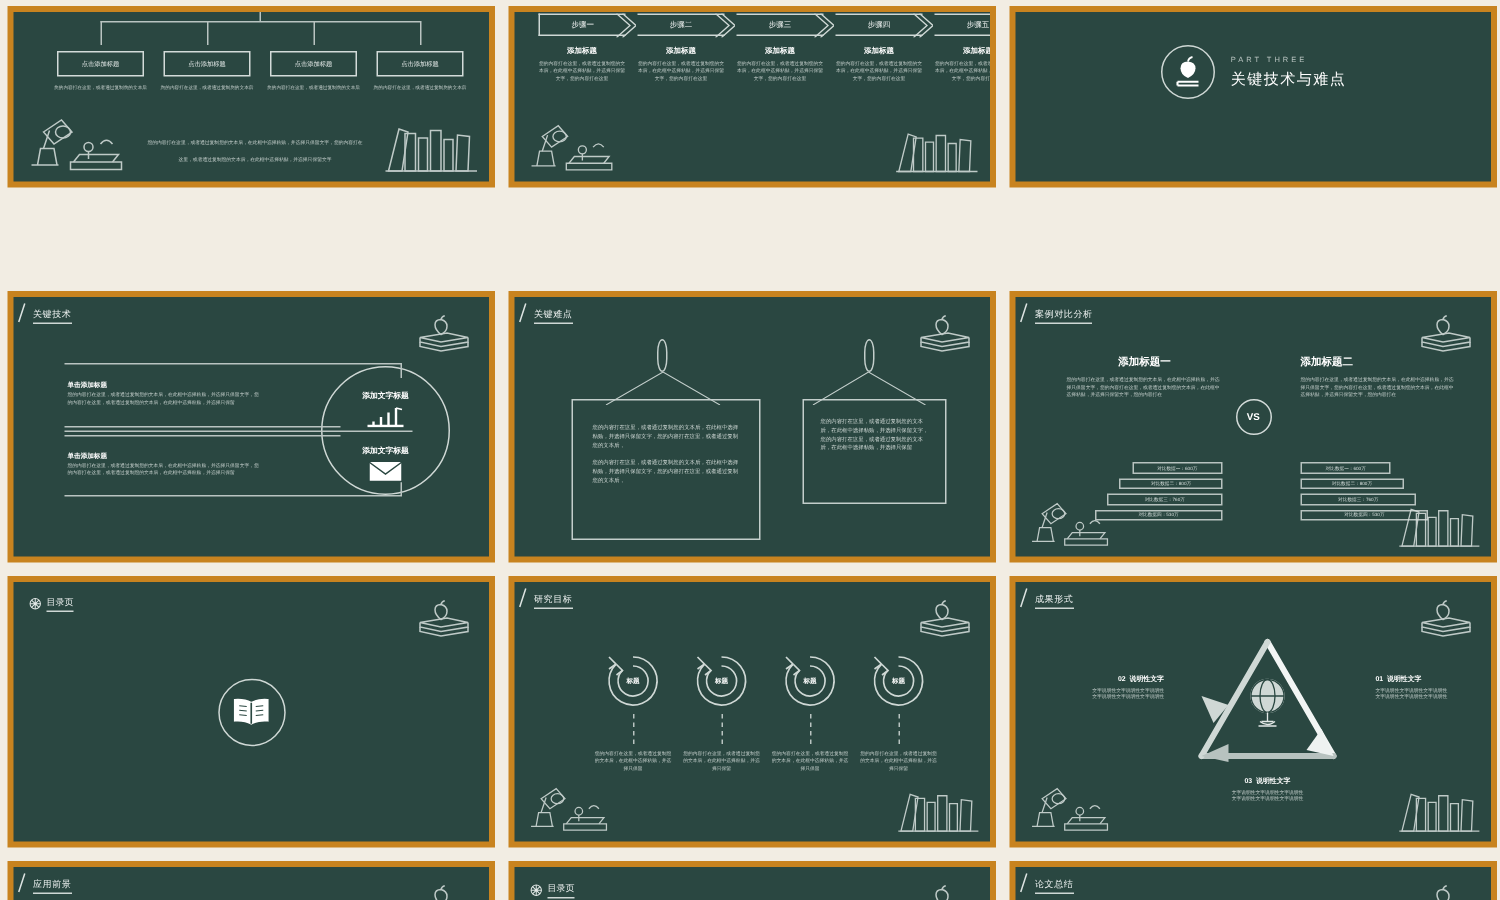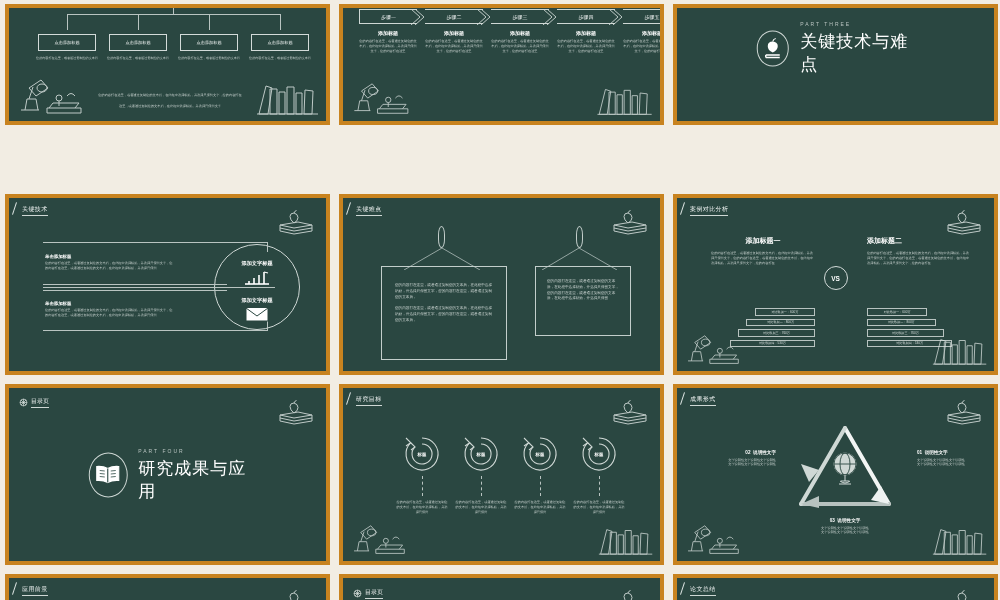--- a/index.html
+++ b/index.html
@@ -253,21 +253,21 @@
           <div class="cover-circ" style="width:36px;height:36px;">
             <svg width="20" height="22" viewBox="0 0 20 22" fill="none" stroke="#fff" stroke-width="1.2">
               <path d="M10 4 q-5 0 -5 4.5 T10 15 q5 -2.5 5 -6.5 T10 4 Z" fill="#fff" stroke="none"></path>
               <path d="M10 4 q.5 -2.5 3 -3" stroke="#fff"></path>
               <path d="M3 17.5 L17 17.5 M3 20 L17 20" stroke-width="1.4"></path>
               <path d="M3 17.5 L3 20" stroke-width="1.4"></path>
             </svg>
           </div>
           <div>
             <div class="pnum">PART THREE</div>
-            <div class="ptitle" style="font-size:17px;">关键技术与难点</div>
+            <div class="ptitle" style="font-size:10px;">关键技术与难点</div>
           </div>
         </div>
       </div>
     </div>
   </div>
 
   <div class="cell">
     <div class="slide">
       <div class="board">
         <div class="ttl">关键技术</div>
@@ -422,24 +422,20 @@
 
         <div class="cover">
           <div class="cover-circ">
             <svg width="26" height="20" viewBox="0 0 26 20" fill="none" stroke="#fff" stroke-width="1.1">
               <path d="M13 4 q-4.5 -2.5 -11 -2 L2 16 q6.5 -.5 11 2 q4.5 -2.5 11 -2 L24 2 q-6.5 -.5 -11 2 Z" fill="#fff" stroke="#fff"></path>
               <path d="M13 4 L13 18" stroke="#2a4741" stroke-width="1.1"></path>
               <path d="M5 6 L10 6.5 M5 9 L10 9.5 M5 12 L10 12.5" stroke="#2a4741" stroke-width=".8"></path>
               <path d="M16 6.5 L21 6 M16 9.5 L21 9 M16 12.5 L21 12" stroke="#2a4741" stroke-width=".8"></path>
             </svg>
           </div>
-          <div>
-            <div class="pnum">PART FOUR</div>
-            <div class="ptitle">研究成果与应用</div>
-          </div>
         </div>
 
         <svg class="doodle d-apple-books" width="40" height="32" viewBox="0 0 40 32" fill="none" stroke="#d9e1df" stroke-width="1">
           <path d="M18 9 q-4 0 -4 3.5 T18 19 q4 -2 4 -5.5 T18 9 Z"></path>
             <path d="M18 9 q.5 -2 2.5 -2.5"></path>
           <path d="M4 21 L22 18 L36 21 L18 24 Z"></path>
             <path d="M4 21 L4 24 L18 27 L36 24 L36 21"></path>
             <path d="M4 24 L4 27 L18 30 L36 27 L36 24"></path>
         </svg>
       </div>

